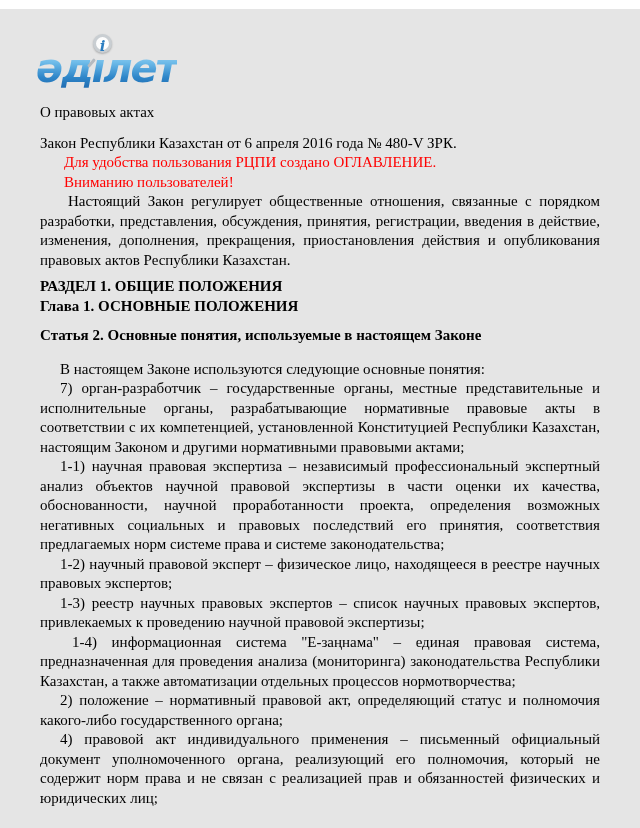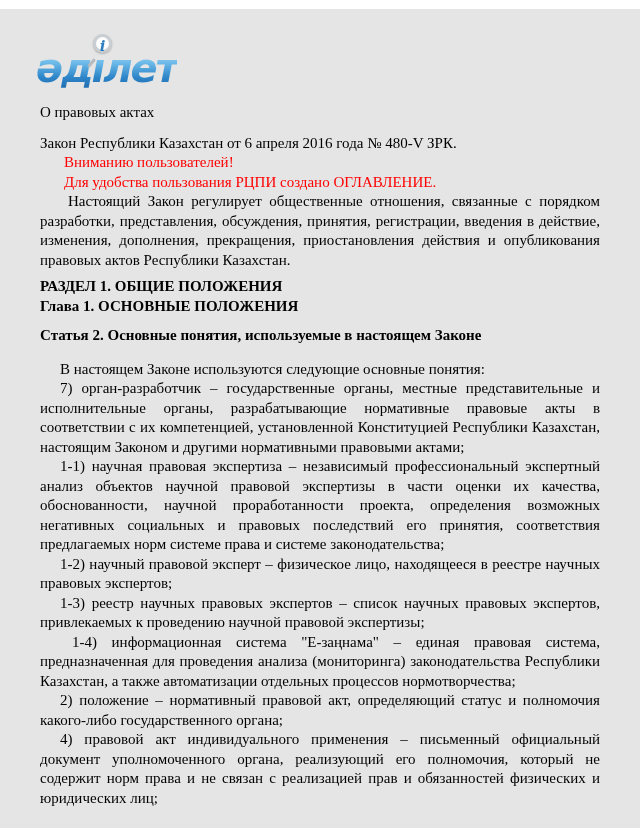--- a/index.html
+++ b/index.html
@@ -78,22 +78,22 @@
     <span class="logo-text"><span>әд</span><span>ı</span><span>лет</span></span>
     <span class="lens-handle"></span>
     <span class="lens">
       <span class="lens-i">i</span>
     </span>
   </div>
 
   <div class="content">
     <p class="doc-title">О правовых актах</p>
     <p>Закон Республики Казахстан от 6 апреля 2016 года № 480-V ЗРК.</p>
+    <p class="notice">Для удобства пользования РЦПИ создано ОГЛАВЛЕНИЕ.</p>
     <p class="notice">Вниманию пользователей!</p>
-    <p class="notice">Для удобства пользования РЦПИ создано ОГЛАВЛЕНИЕ.</p>
     <p class="para first-indent">Настоящий Закон регулирует общественные отношения, связанные с порядком разработки, представления, обсуждения, принятия, регистрации, введения в действие, изменения, дополнения, прекращения, приостановления действия и опубликования правовых актов Республики Казахстан.</p>
 
     <p class="heading gap-sm">РАЗДЕЛ 1. ОБЩИЕ ПОЛОЖЕНИЯ</p>
     <p class="heading">Глава 1. ОСНОВНЫЕ ПОЛОЖЕНИЯ</p>
     <p class="heading gap-md">Статья 2. Основные понятия, используемые в настоящем Законе</p>
 
     <p class="para item-indent gap-lg">В настоящем Законе используются следующие основные понятия:</p>
     <p class="para item-indent">7) орган-разработчик – государственные органы, местные представительные и исполнительные органы, разрабатывающие нормативные правовые акты в соответствии с их компетенцией, установленной Конституцией Республики Казахстан, настоящим Законом и другими нормативными правовыми актами;</p>
     <p class="para item-indent">1-1) научная правовая экспертиза – независимый профессиональный экспертный анализ объектов научной правовой экспертизы в части оценки их качества, обоснованности, научной проработанности проекта, определения возможных негативных социальных и правовых последствий его принятия, соответствия предлагаемых норм системе права и системе законодательства;</p>
     <p class="para item-indent">1-2) научный правовой эксперт – физическое лицо, находящееся в реестре научных правовых экспертов;</p>

